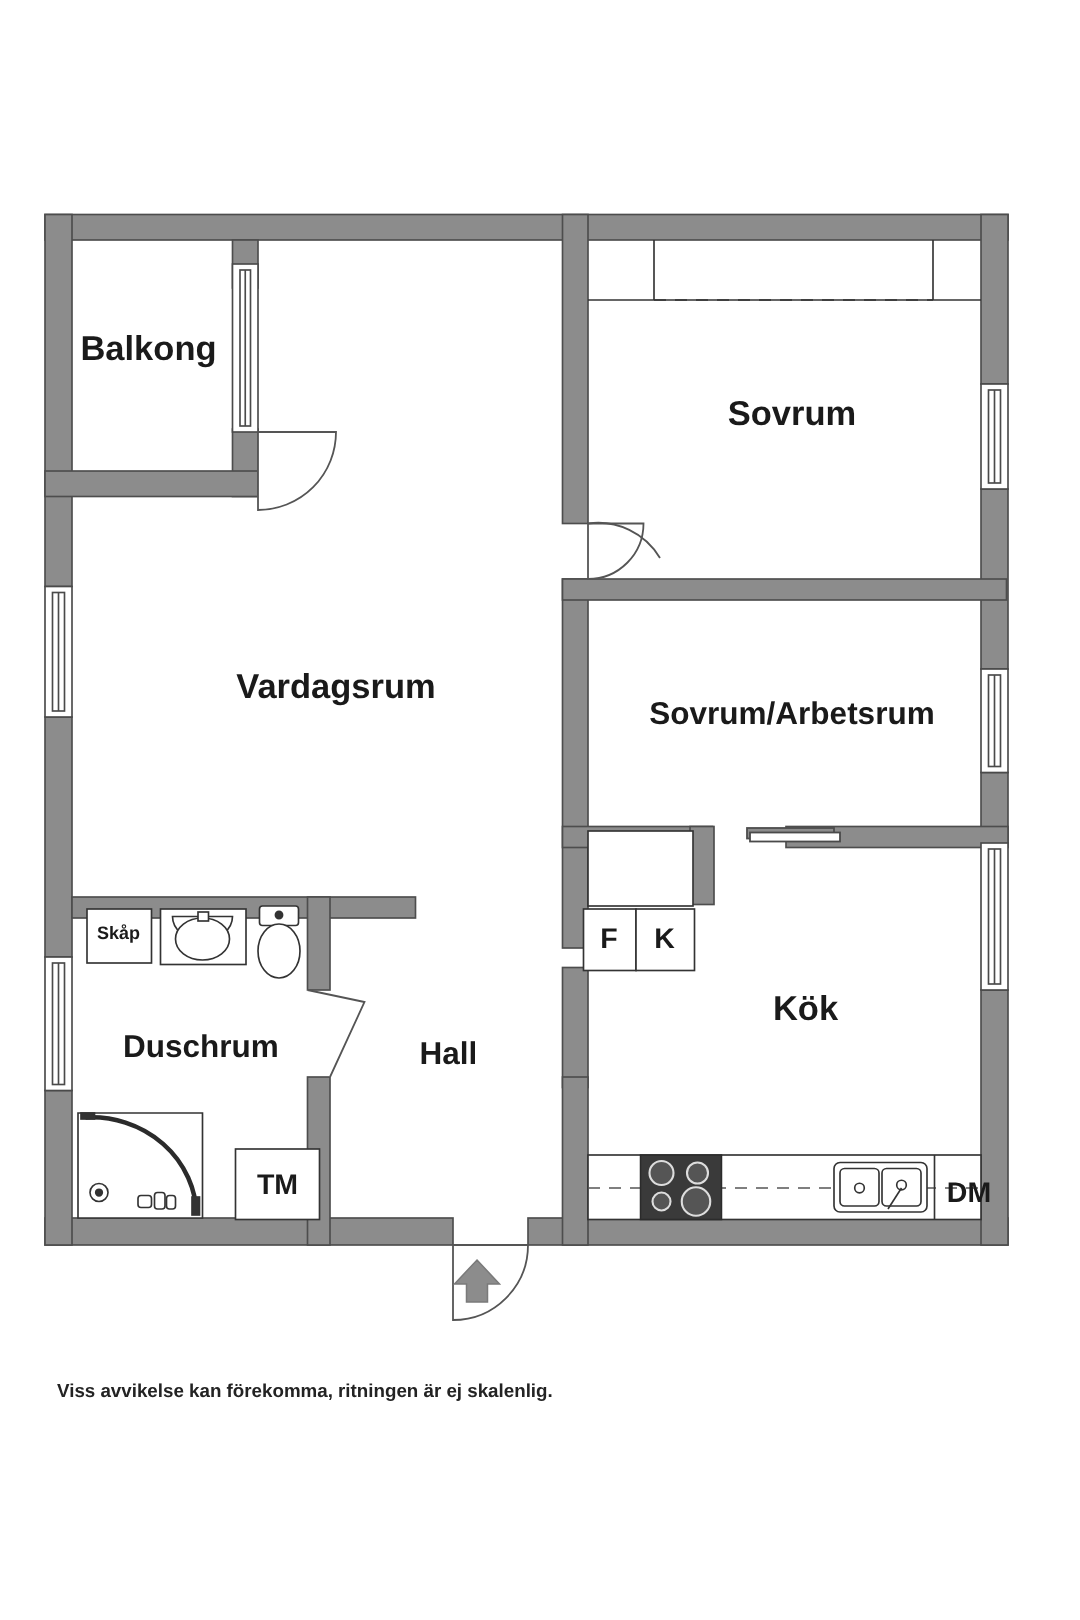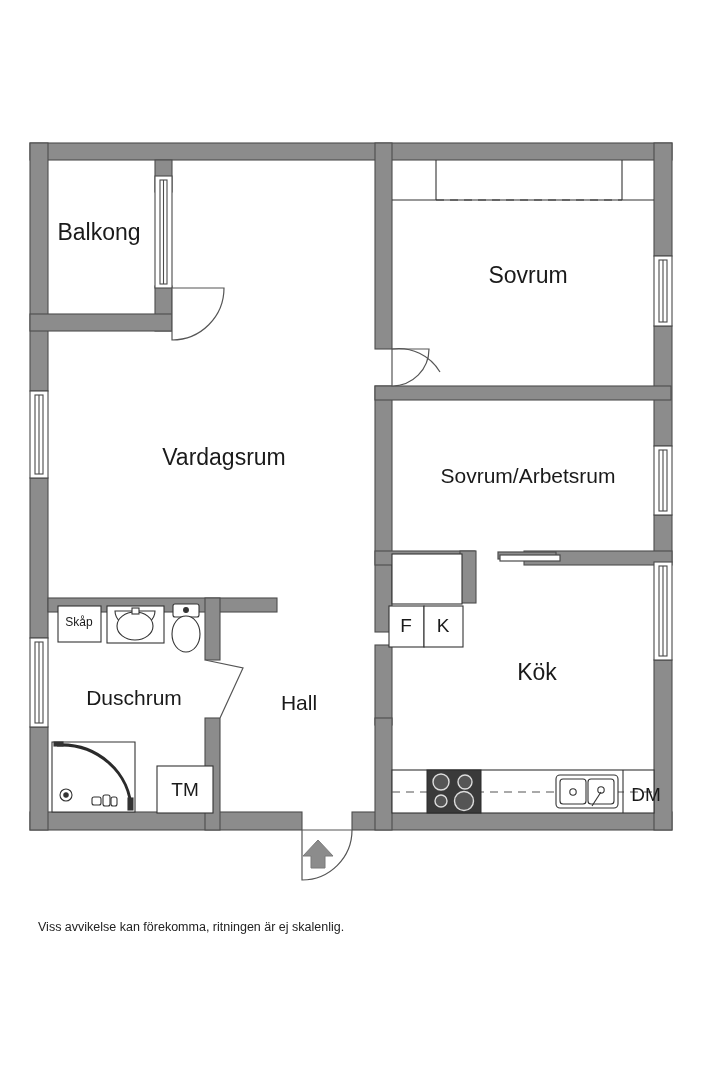--- a/index.html
+++ b/index.html
@@ -14,20 +14,21 @@
     color: #1a1a1a;
     position: relative;
     overflow: hidden;
   }
   #plan-root {
     position: absolute;
     left: 0;
     top: 0;
     width: 720px;
     height: 1080px;
+    font-weight: bold;
   }
   svg#floorplan {
     display: block;
     width: 720px;
     height: 1080px;
   }
   .room-label {
     font-family: "Liberation Sans", sans-serif;
     fill: #1a1a1a;
     text-anchor: middle;

